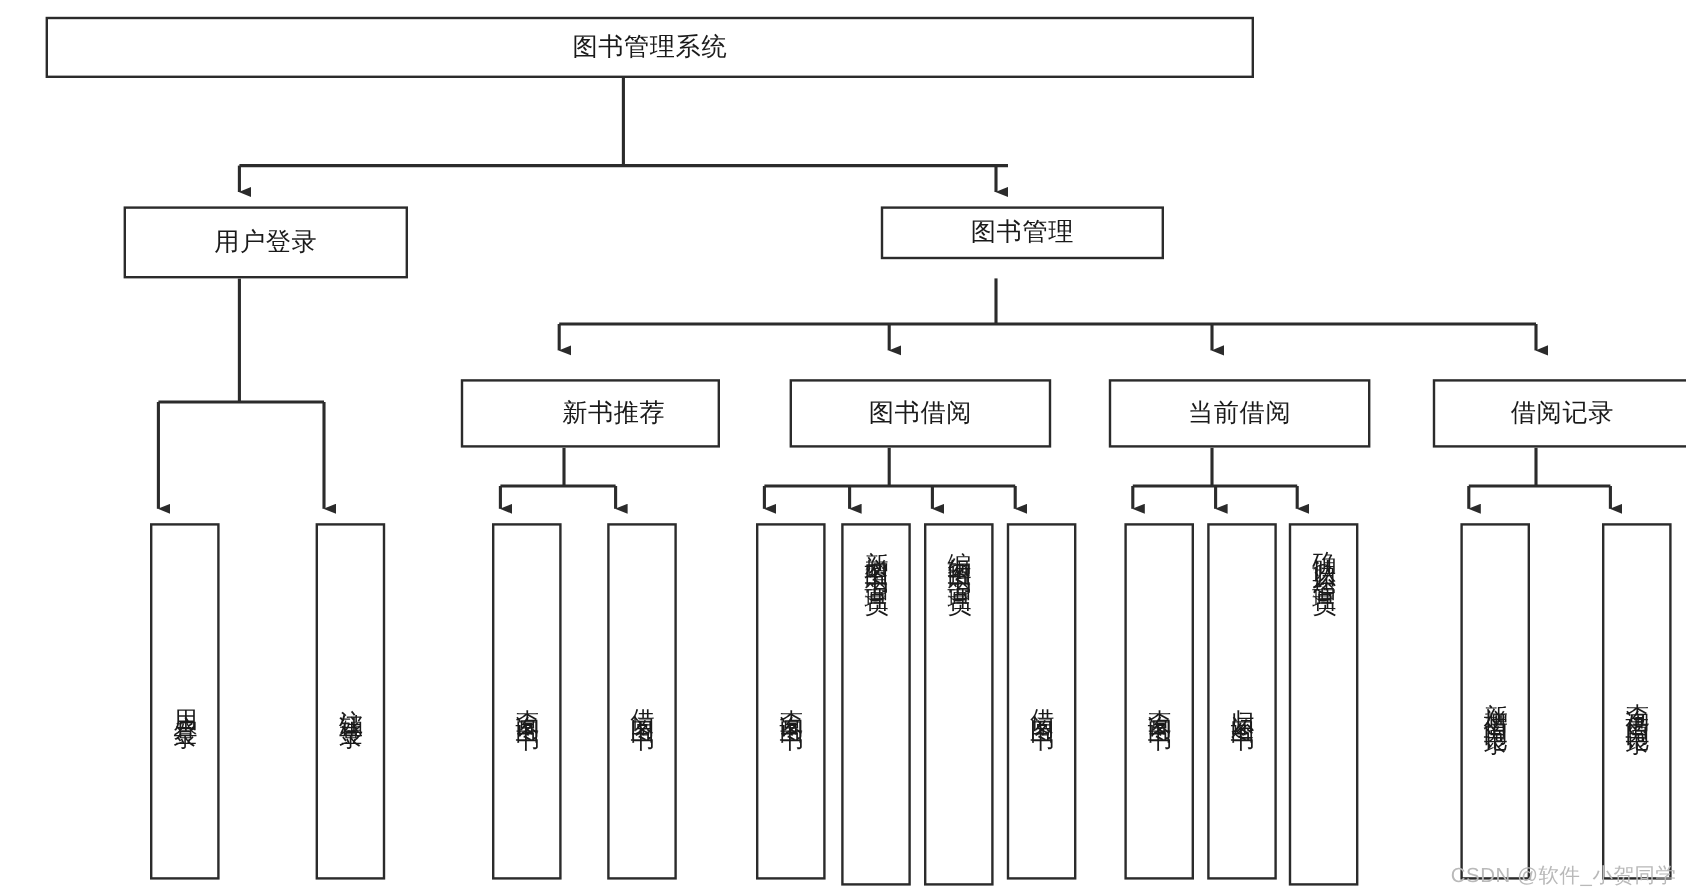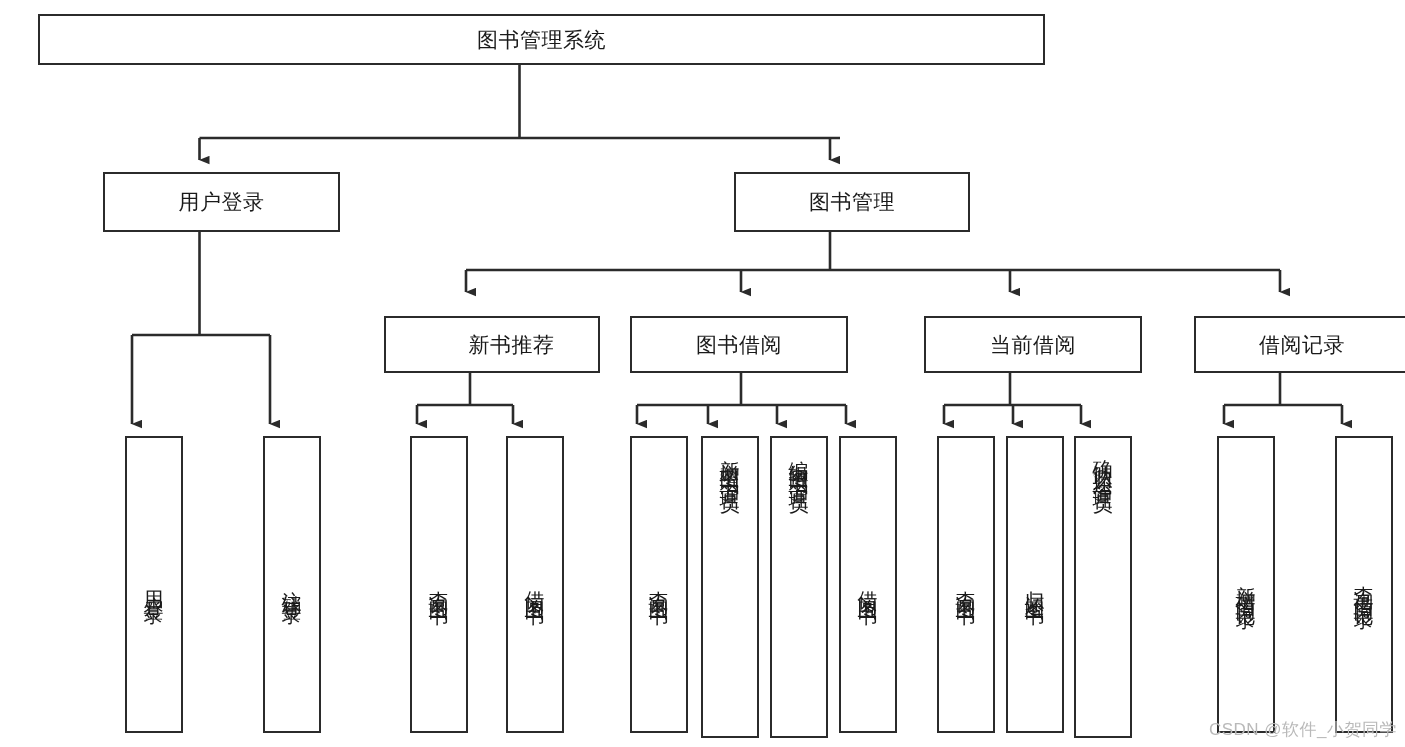--- a/index.html
+++ b/index.html
@@ -129,28 +129,28 @@
     </g>
   </svg>
 
   <div class="node-box" id="node-root" style="left: 16px; top: 14px; width: 1007px; height: 51px;">
     <span class="node-label-h">图书管理系统</span>
   </div>
 
   <div class="node-box" id="node-l2-0" style="left: 81px; top: 172px; width: 237px; height: 60px;">
     <span class="node-label-h">用户登录</span>
   </div>
-  <div class="node-box" id="node-l2-1" style="left: 712px; top: 172px; width: 236px; height: 60px;">
+  <div class="node-box" id="node-l2-1" style="left: 712px; top: 172px; width: 236px; height: 44px;">
     <span class="node-label-h">图书管理</span>
   </div>
 
   <div class="node-box" id="node-l3-0" style="left: 362px; top: 316px; width: 216px; height: 57px; padding-left: 39px;">
     <span class="node-label-h">新书推荐</span>
   </div>
-  <div class="node-box" id="node-l3-1" style="left: 608px; top: 316px; width: 218px; height: 57px;">
+  <div class="node-box" id="node-l3-1" style="left: 636px; top: 316px; width: 218px; height: 57px;">
     <span class="node-label-h">图书借阅</span>
   </div>
   <div class="node-box" id="node-l3-2" style="left: 902px; top: 316px; width: 218px; height: 57px;">
     <span class="node-label-h">当前借阅</span>
   </div>
   <div class="node-box" id="node-l3-3" style="left: 1172px; top: 316px; width: 216px; height: 57px;">
     <span class="node-label-h">借阅记录</span>
   </div>
 
   <div class="node-box vbox" id="node-leaf-0" style="left: 103px; top: 436px; width: 58px; height: 297px;">

